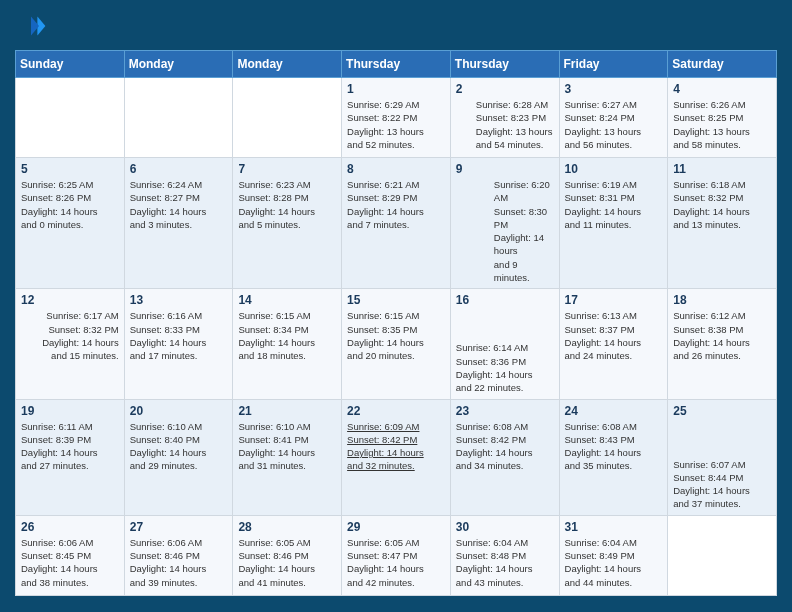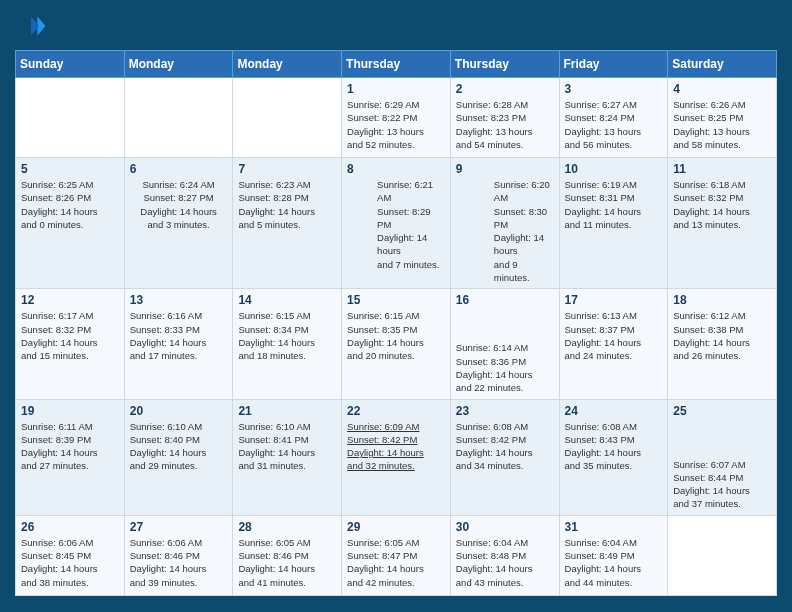--- a/index.html
+++ b/index.html
@@ -138,21 +138,21 @@
           <td class="empty-cell"></td>
           <td>
             <span class="day-num">1</span>
             <div class="day-info" style="white-space: pre-line;">Sunrise: 6:29 AM
 Sunset: 8:22 PM
 Daylight: 13 hours
 and 52 minutes.</div>
           </td>
           <td>
             <span class="day-num">2</span>
-            <div class="day-info" style="white-space: pre-line;">Sunrise: 6:28 AM
+            <div class="day-info" style="white-space: pre-line; margin-left: 20px;">Sunrise: 6:28 AM
 Sunset: 8:23 PM
 Daylight: 13 hours
 and 54 minutes.</div>
           </td>
           <td>
             <span class="day-num">3</span>
             <div class="day-info" style="white-space: pre-line;">Sunrise: 6:27 AM
 Sunset: 8:24 PM
 Daylight: 13 hours
 and 56 minutes.</div>
@@ -168,35 +168,35 @@
         <tr>
           <td>
             <span class="day-num">5</span>
             <div class="day-info" style="white-space: pre-line;">Sunrise: 6:25 AM
 Sunset: 8:26 PM
 Daylight: 14 hours
 and 0 minutes.</div>
           </td>
           <td>
             <span class="day-num">6</span>
-            <div class="day-info" style="white-space: pre-line; text-align: center;">Sunrise: 6:24 AM
+            <div class="day-info" style="white-space: pre-line;">Sunrise: 6:24 AM
 Sunset: 8:27 PM
 Daylight: 14 hours
 and 3 minutes.</div>
           </td>
           <td>
             <span class="day-num">7</span>
             <div class="day-info" style="white-space: pre-line;">Sunrise: 6:23 AM
 Sunset: 8:28 PM
 Daylight: 14 hours
 and 5 minutes.</div>
           </td>
           <td>
             <span class="day-num">8</span>
-            <div class="day-info" style="white-space: pre-line; margin-left: 30px;">Sunrise: 6:21 AM
+            <div class="day-info" style="white-space: pre-line;">Sunrise: 6:21 AM
 Sunset: 8:29 PM
 Daylight: 14 hours
 and 7 minutes.</div>
           </td>
           <td>
             <span class="day-num">9</span>
             <div class="day-info" style="white-space: pre-line; margin-left: 38px;">Sunrise: 6:20 AM
 Sunset: 8:30 PM
 Daylight: 14 hours
 and 9 minutes.</div>
@@ -212,21 +212,21 @@
             <span class="day-num">11</span>
             <div class="day-info" style="white-space: pre-line;">Sunrise: 6:18 AM
 Sunset: 8:32 PM
 Daylight: 14 hours
 and 13 minutes.</div>
           </td>
         </tr>
         <tr>
           <td>
             <span class="day-num">12</span>
-            <div class="day-info" style="white-space: pre-line;">Sunrise: 6:17 AM
+            <div class="day-info" style="white-space: pre-line; text-align: right;">Sunrise: 6:17 AM
 Sunset: 8:32 PM
 Daylight: 14 hours
 and 15 minutes.</div>
           </td>
           <td>
             <span class="day-num">13</span>
             <div class="day-info" style="white-space: pre-line;">Sunrise: 6:16 AM
 Sunset: 8:33 PM
 Daylight: 14 hours
 and 17 minutes.</div>

